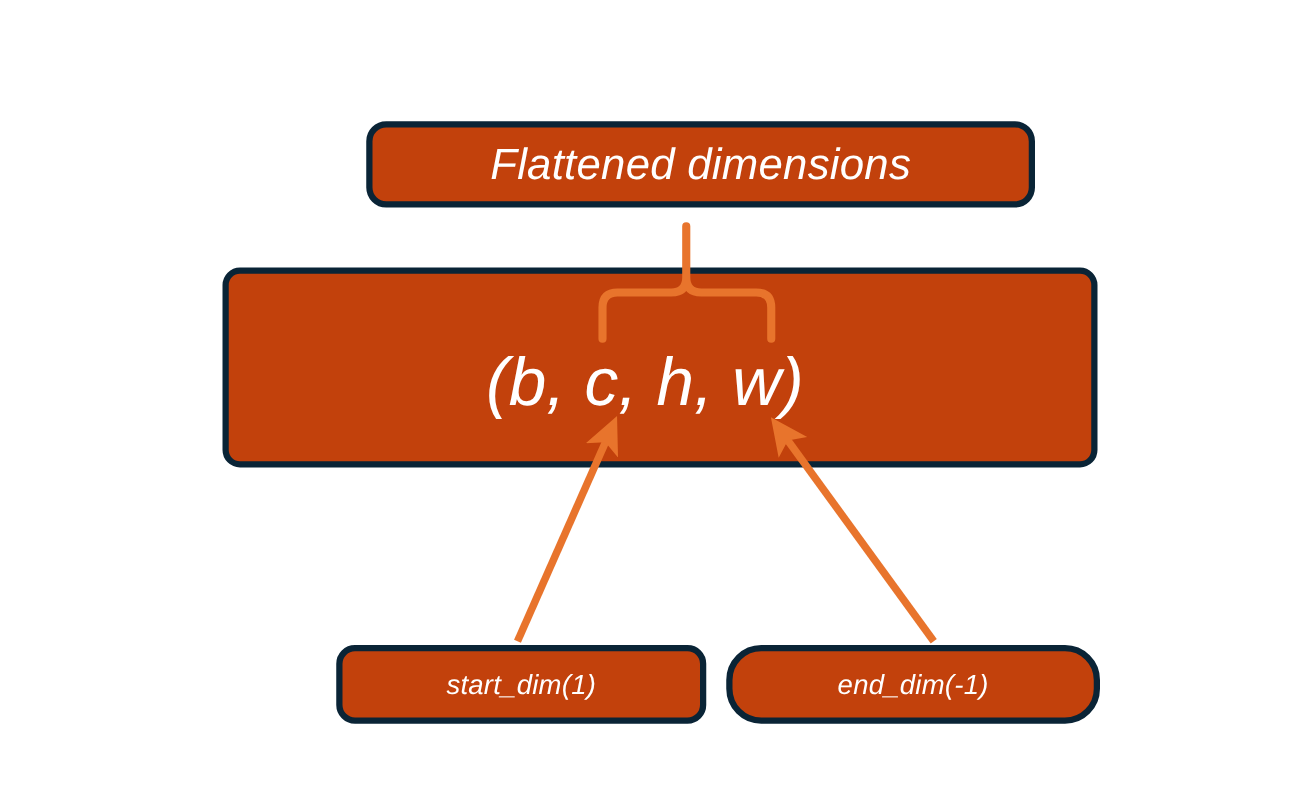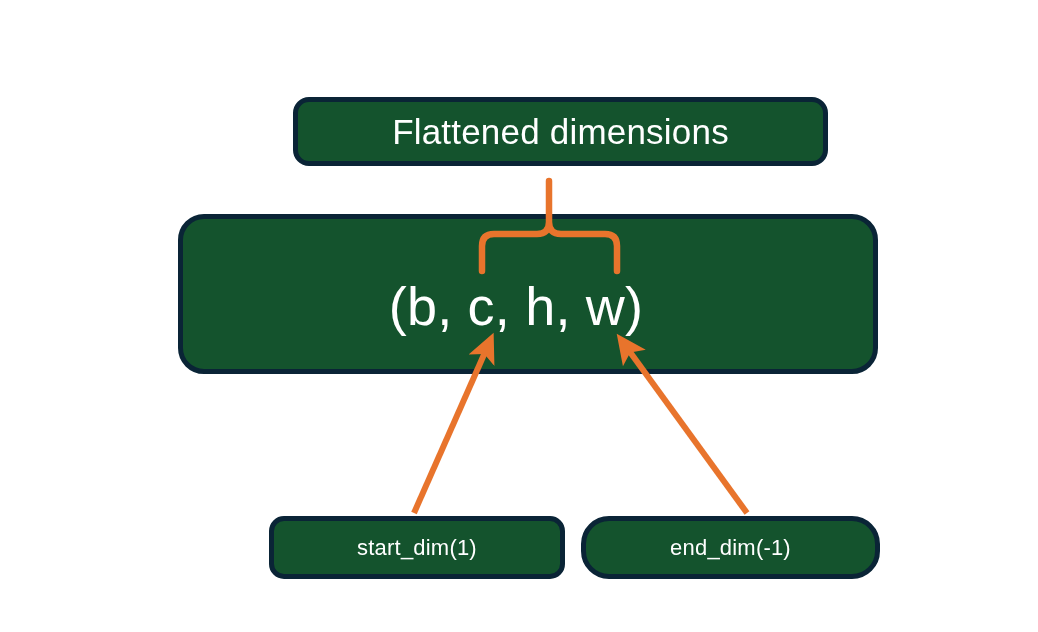--- a/index.html
+++ b/index.html
@@ -17,30 +17,31 @@
     width: 1038px;
     height: 632px;
     background: #ffffff;
     overflow: hidden;
   }
 
   
   .node {
     position: absolute;
     box-sizing: border-box;
-    background: #14532d;
+    background: #c2410c;
     border: 5px solid #0a2436;
     border-radius: 18px;
     display: flex;
     align-items: center;
     justify-content: center;
     color: #ffffff;
     line-height: 1;
     white-space: nowrap;
     z-index: 2;
+    font-style: italic;
   }
   .node-label {
     display: block;
     color: #ffffff;
     letter-spacing: 0.2px;
   }
 
   
   #node-flattened {
     left: 293px;
@@ -53,21 +54,21 @@
     font-size: 35px;
     font-weight: 400;
   }
 
   
   #node-shape {
     left: 178px;
     top: 214px;
     width: 700px;
     height: 160px;
-    border-radius: 26px;
+    border-radius: 14px;
     align-items: flex-start;
     justify-content: flex-start;
   }
   #node-shape .node-label {
     position: absolute;
     left: 0;
     right: 0;
     top: 60px;
     text-align: center;
     font-size: 54px;

